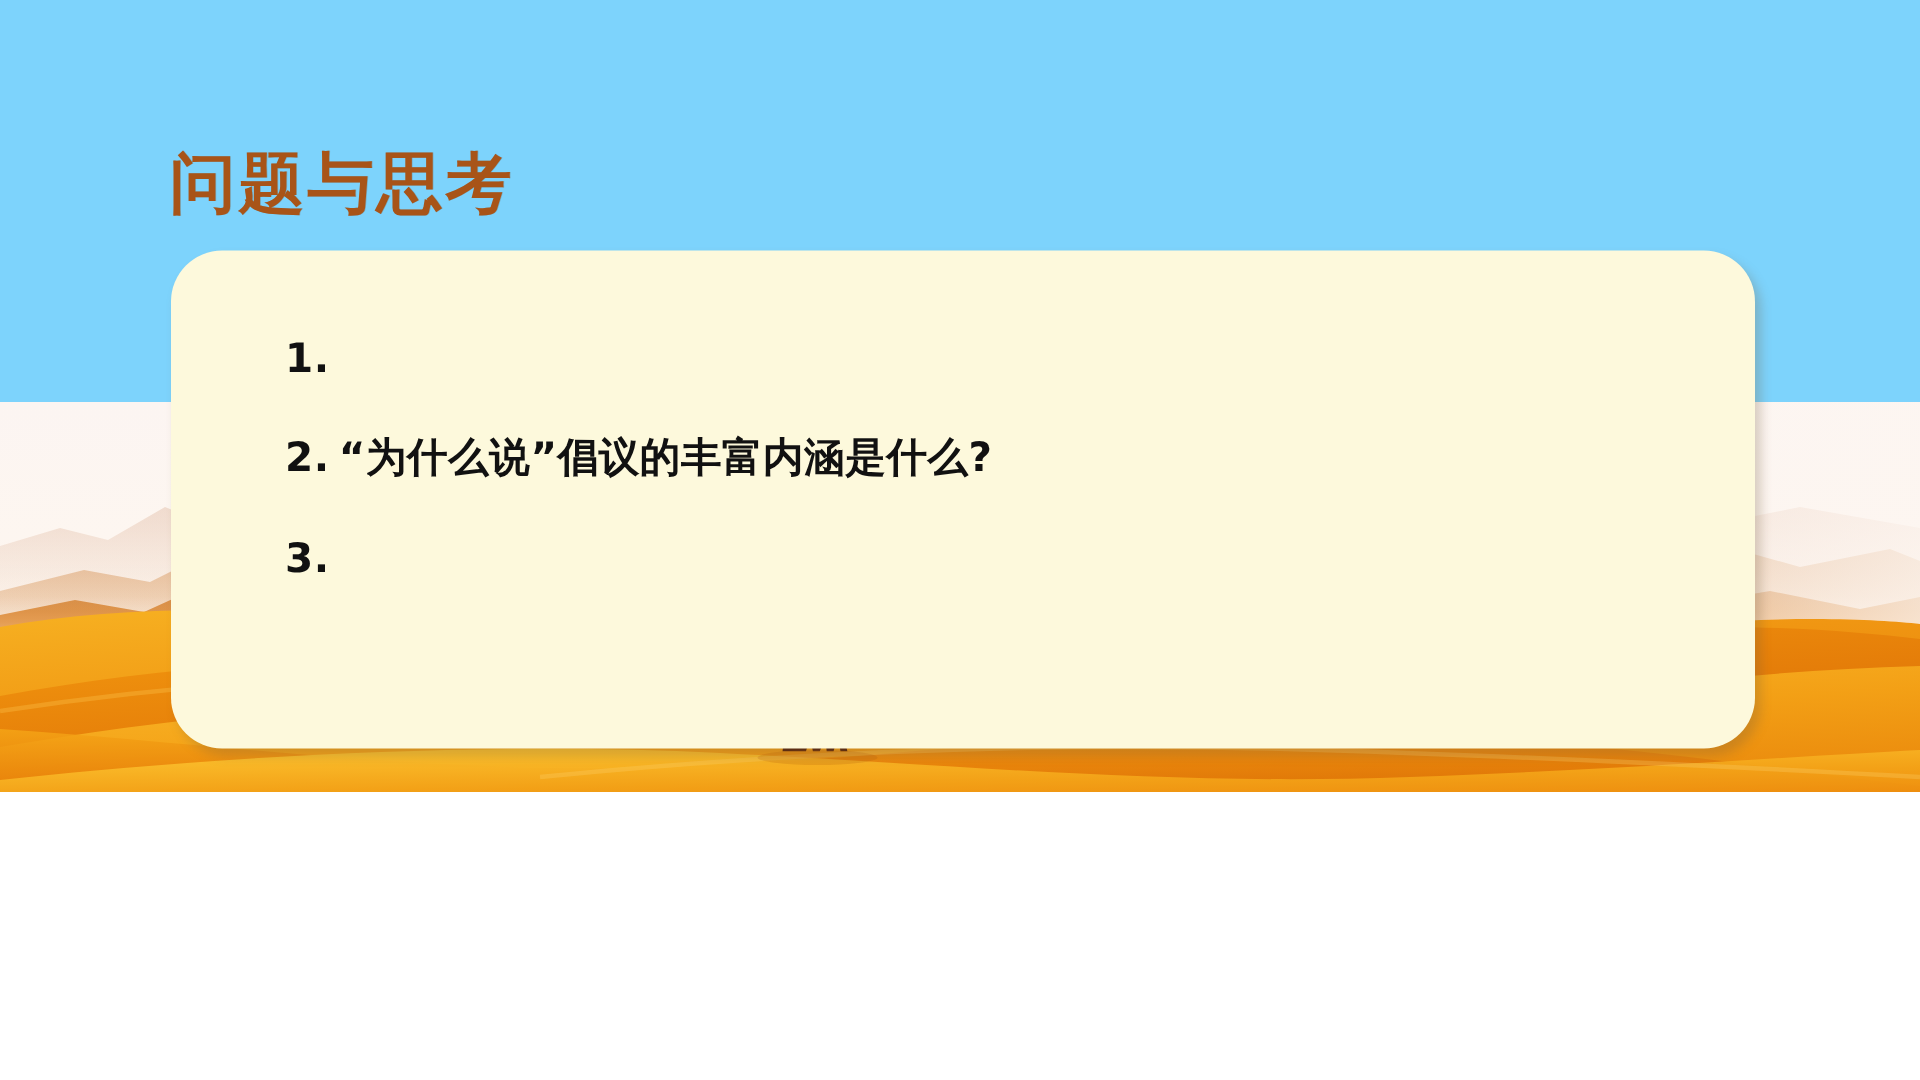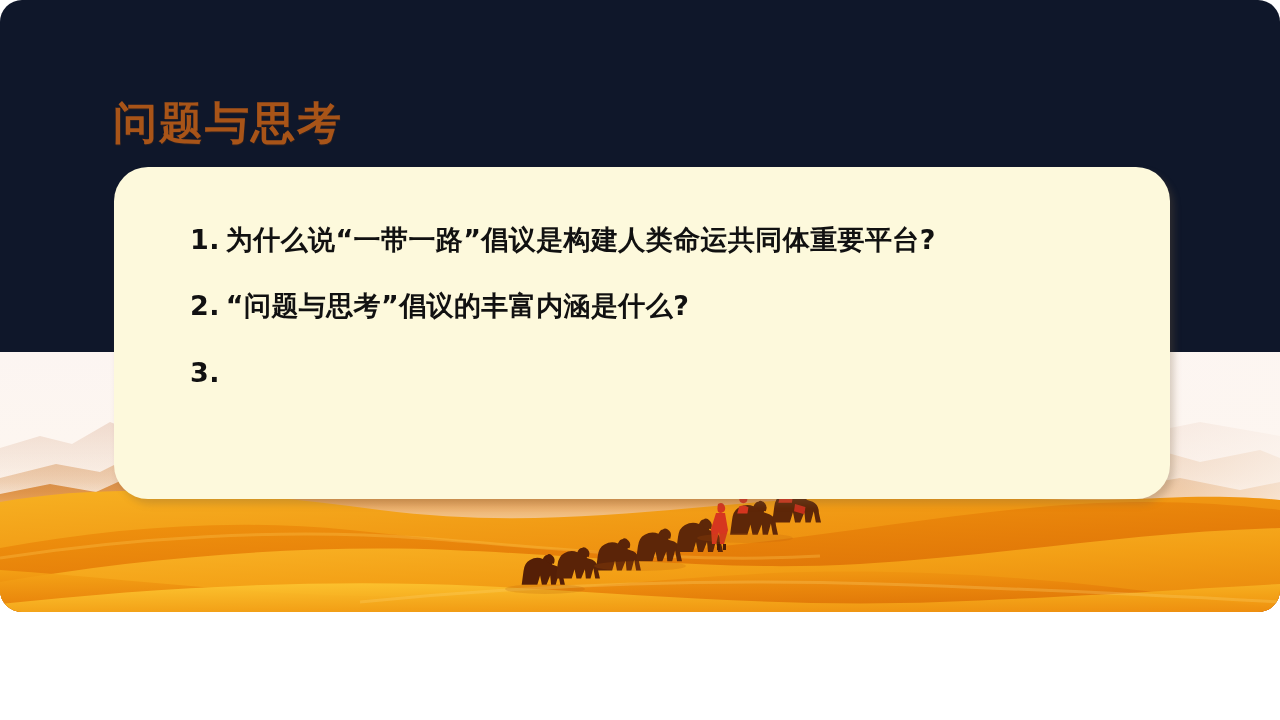--- a/index.html
+++ b/index.html
@@ -10,24 +10,23 @@
   body {
     width: 1280px;
     height: 720px;
     overflow: hidden;
     font-family: "DejaVu Sans", "Liberation Sans", sans-serif;
   }
 
   .slide {
     position: relative;
     width: 1280px;
-    height: 612px;
-    background: #0f172a;
+    height: 528px;
+    background: #7dd3fc;
     overflow: hidden;
-    border-radius: 22px;
   }
 
   
   .scene {
     position: absolute;
     left: 0;
     bottom: 0;
     width: 1280px;
     height: 260px;
     overflow: hidden;
@@ -265,26 +264,25 @@
     </svg>
   </div>
 
   <div class="title">问题与思考</div>
 
   <div class="card">
     <div class="card-list">
 
       <div class="qitem">
         <span class="qnum">1.</span>
-        <span class="qtext">为什么说“一带一路”倡议是构建人类命运共同体重要平台?</span>
       </div>
 
       <div class="qitem">
         <span class="qnum">2.</span>
-        <span class="qtext"> “问题与思考”倡议的丰富内涵是什么?</span>
+        <span class="qtext"> “为什么说”倡议的丰富内涵是什么?</span>
       </div>
 
       <div class="qitem">
         <span class="qnum">3.</span>
       </div>
 
     </div>
   </div>
 
 </div>

